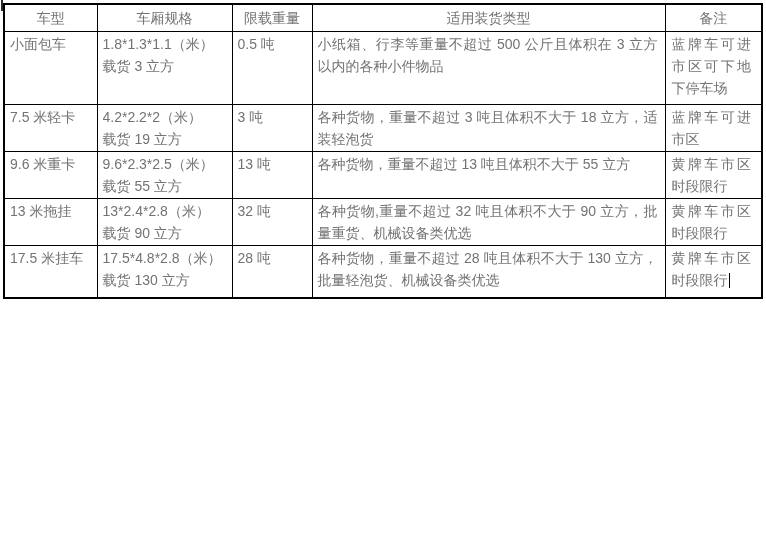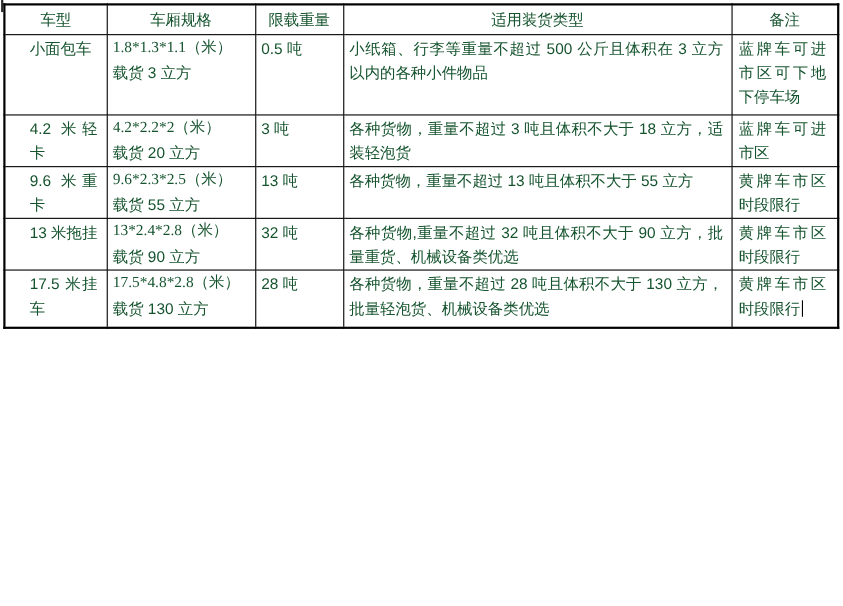--- a/index.html
+++ b/index.html
@@ -33,33 +33,33 @@
     width: 759px;
     border-collapse: collapse;
     table-layout: fixed;
     border: 2px solid #000000;
   }
   .doc-table th, .doc-table td {
     border: 1px solid #000000;
     vertical-align: top;
     font-size: 14px;
     line-height: 22px;
-    color: #14532d;
+    color: #737373;
     overflow: hidden;
     font-weight: normal;
   }
   .doc-table th {
     text-align: center;
     vertical-align: middle;
     height: 26px;
     padding: 0 2px;
   }
-  td.c1 { padding: 1px 8px 1px 22px; text-align: justify; margin-top: 18px; }
+  td.c1 { padding: 1px 8px 1px 5px; text-align: justify; margin-top: 18px; }
   td.c2 { padding: 1px 2px 1px 5px; }
-  td.c2 .spec-line1 { white-space: nowrap; overflow: hidden; font-family: Liberation Serif, serif; }
+  td.c2 .spec-line1 { white-space: nowrap; overflow: hidden; }
   td.c3 { padding: 1px 4px 1px 5px; }
   td.c4 { padding: 1px 7px 1px 5px; text-align: justify; }
   td.c5 { padding: 1px 10px 1px 6px; text-align: justify; margin-top: 40px; }
   .caret {
     display: none;
     width: 1.5px;
     height: 15px;
     background: #000000;
     vertical-align: text-bottom;
     margin-left: 1px;
@@ -93,24 +93,24 @@
     <td class="c1">小面包车</td>
     <td class="c2">
       <div class="spec-line1">1.8*1.3*1.1（米）</div>
       <div class="spec-line2">载货 3 立方</div>
     </td>
     <td class="c3">0.5 吨</td>
     <td class="c4">小纸箱、行李等重量不超过 500 公斤且体积在 3 立方以内的各种小件物品</td>
     <td class="c5"><span>蓝牌车可进市区可下地下停车场</span></td>
   </tr>
         <tr style="height: 46px;">
-    <td class="c1">4.2 米轻卡</td>
+    <td class="c1">7.5 米轻卡</td>
     <td class="c2">
       <div class="spec-line1">4.2*2.2*2（米）</div>
-      <div class="spec-line2">载货 20 立方</div>
+      <div class="spec-line2">载货 19 立方</div>
     </td>
     <td class="c3">3 吨</td>
     <td class="c4">各种货物，重量不超过 3 吨且体积不大于 18 立方，适装轻泡货</td>
     <td class="c5"><span>蓝牌车可进市区</span></td>
   </tr>
         <tr style="height: 46px;">
     <td class="c1">9.6 米重卡</td>
     <td class="c2">
       <div class="spec-line1">9.6*2.3*2.5（米）</div>
       <div class="spec-line2">载货 55 立方</div>

